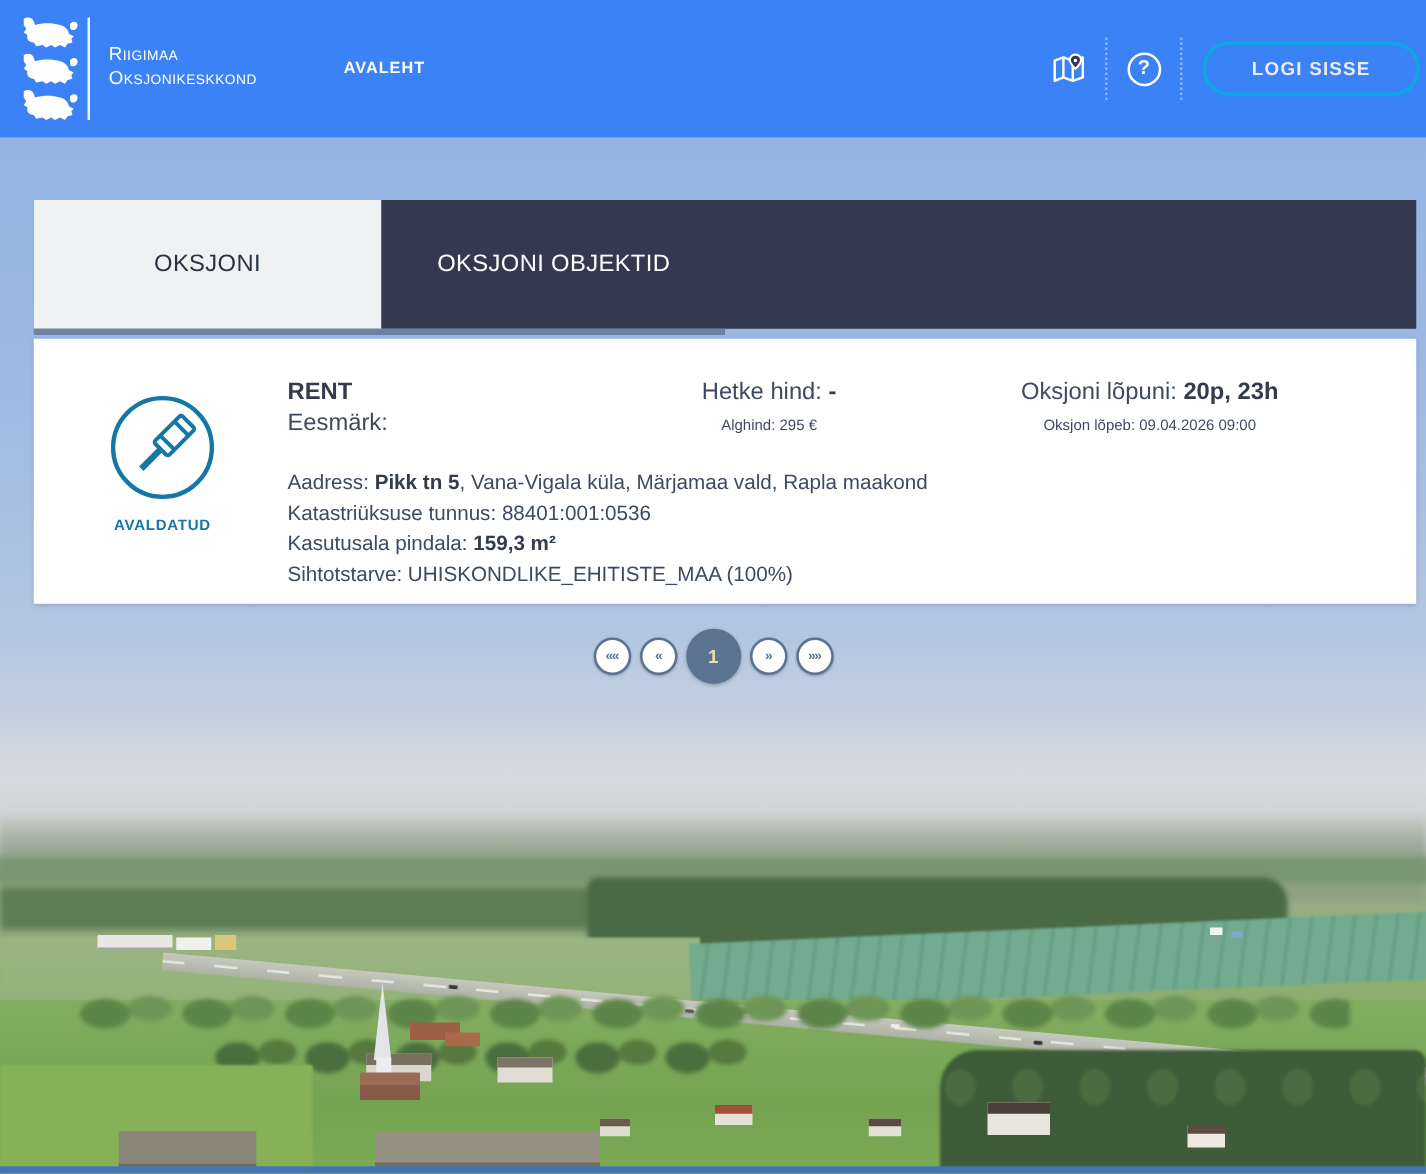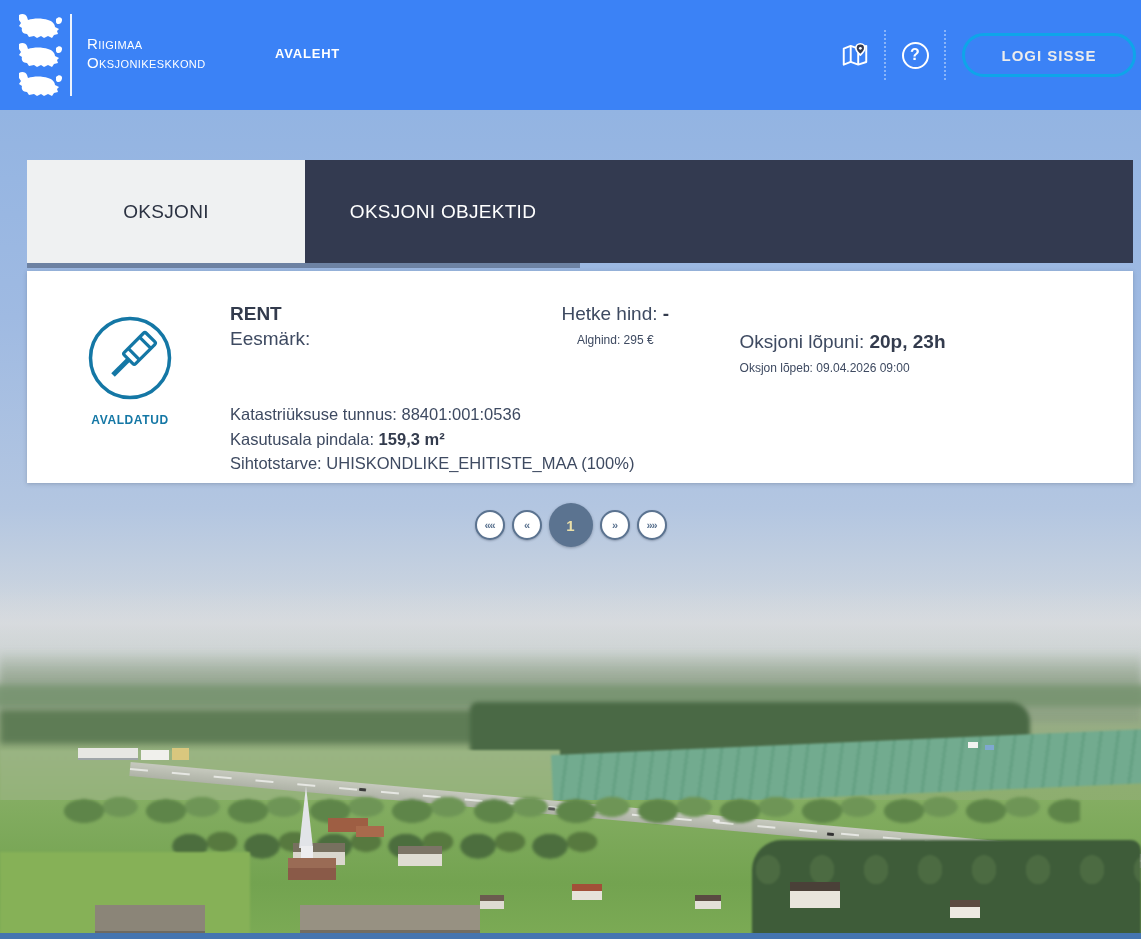--- a/index.html
+++ b/index.html
@@ -70,21 +70,21 @@
   .card { position:absolute; left:27px; top:271px; width:1106px; height:212px; background:#fff; z-index:9;
     box-shadow:0 1px 4px rgba(40,50,70,.25); display:flex; padding:30px 33px 0 40px; cursor:pointer; }
   .icon-col { width:126px; flex:none; display:flex; flex-direction:column; align-items:center; }
   .gavel-circle { margin-top:15px; width:84px; height:84px; }
   .status-label { margin-top:13px; font-size:12px; font-weight:bold; letter-spacing:.6px; color:#1477A5; }
   .content-col { flex:1; padding-left:37px; color:#3E4A61; }
   .top-row { display:grid; grid-template-columns:1.05fr 1fr 1.45fr; }
   .big-line { font-size:19px; line-height:25px; }
   .small-line { font-size:12px; line-height:22px; margin-top:3px; }
   .c-center { text-align:center; }
-  .c-right { text-align:left;margin-top:28px; }
+  .c-right { text-align:center; }
   .bold-val { font-weight:bold; color:#333B4D; }
   .details { margin-top:23px; font-size:16.5px; line-height:24.5px; }
 
   
   .pagination { position:absolute; left:0; top:503px; width:1141px; display:flex; justify-content:center; align-items:center;
     gap:7px; z-index:8; }
   .pg-btn { width:30px; height:30px; border-radius:50%; background:#fff; border:2px solid #5B7390; color:#5B7390;
     font-size:11px; font-weight:bold; letter-spacing:-1px; display:flex; align-items:center; justify-content:center;
     cursor:pointer; box-shadow:0 1px 2px rgba(30,40,60,.3); font-family:inherit; }
   .pg-current { width:44px; height:44px; border-radius:50%; background:#5B7390; border:none; color:#EADFA9; font-size:15px;
@@ -214,20 +214,21 @@
           <div class="big-line"><span>Hetke hind: </span><span class="bold-val">-</span></div>
           <div class="small-line"><span>Alghind: </span><span>295 €</span></div>
         </div>
         <div class="c-right">
           <div class="big-line"><span>Oksjoni lõpuni: </span><span class="bold-val">20p, 23h</span></div>
           <div class="small-line"><span>Oksjon lõpeb: </span><span>09.04.2026 09:00</span></div>
         </div>
       </div>
 
       <div class="details">
+        <div><span>Aadress: </span><span class="bold-val">Pikk tn 5</span><span>, Vana-Vigala küla, Märjamaa vald, Rapla maakond</span></div>
         <div><span>Katastriüksuse tunnus: </span><span>88401:001:0536</span></div>
         <div><span>Kasutusala pindala: </span><span class="bold-val">159,3 m²</span></div>
         <div><span>Sihtotstarve: </span><span>UHISKONDLIKE_EHITISTE_MAA (100%)</span></div>
       </div>
     </div>
   </section>
 
   <div class="pagination">
     <button class="pg-btn">««</button>
     <button class="pg-btn">«</button>

